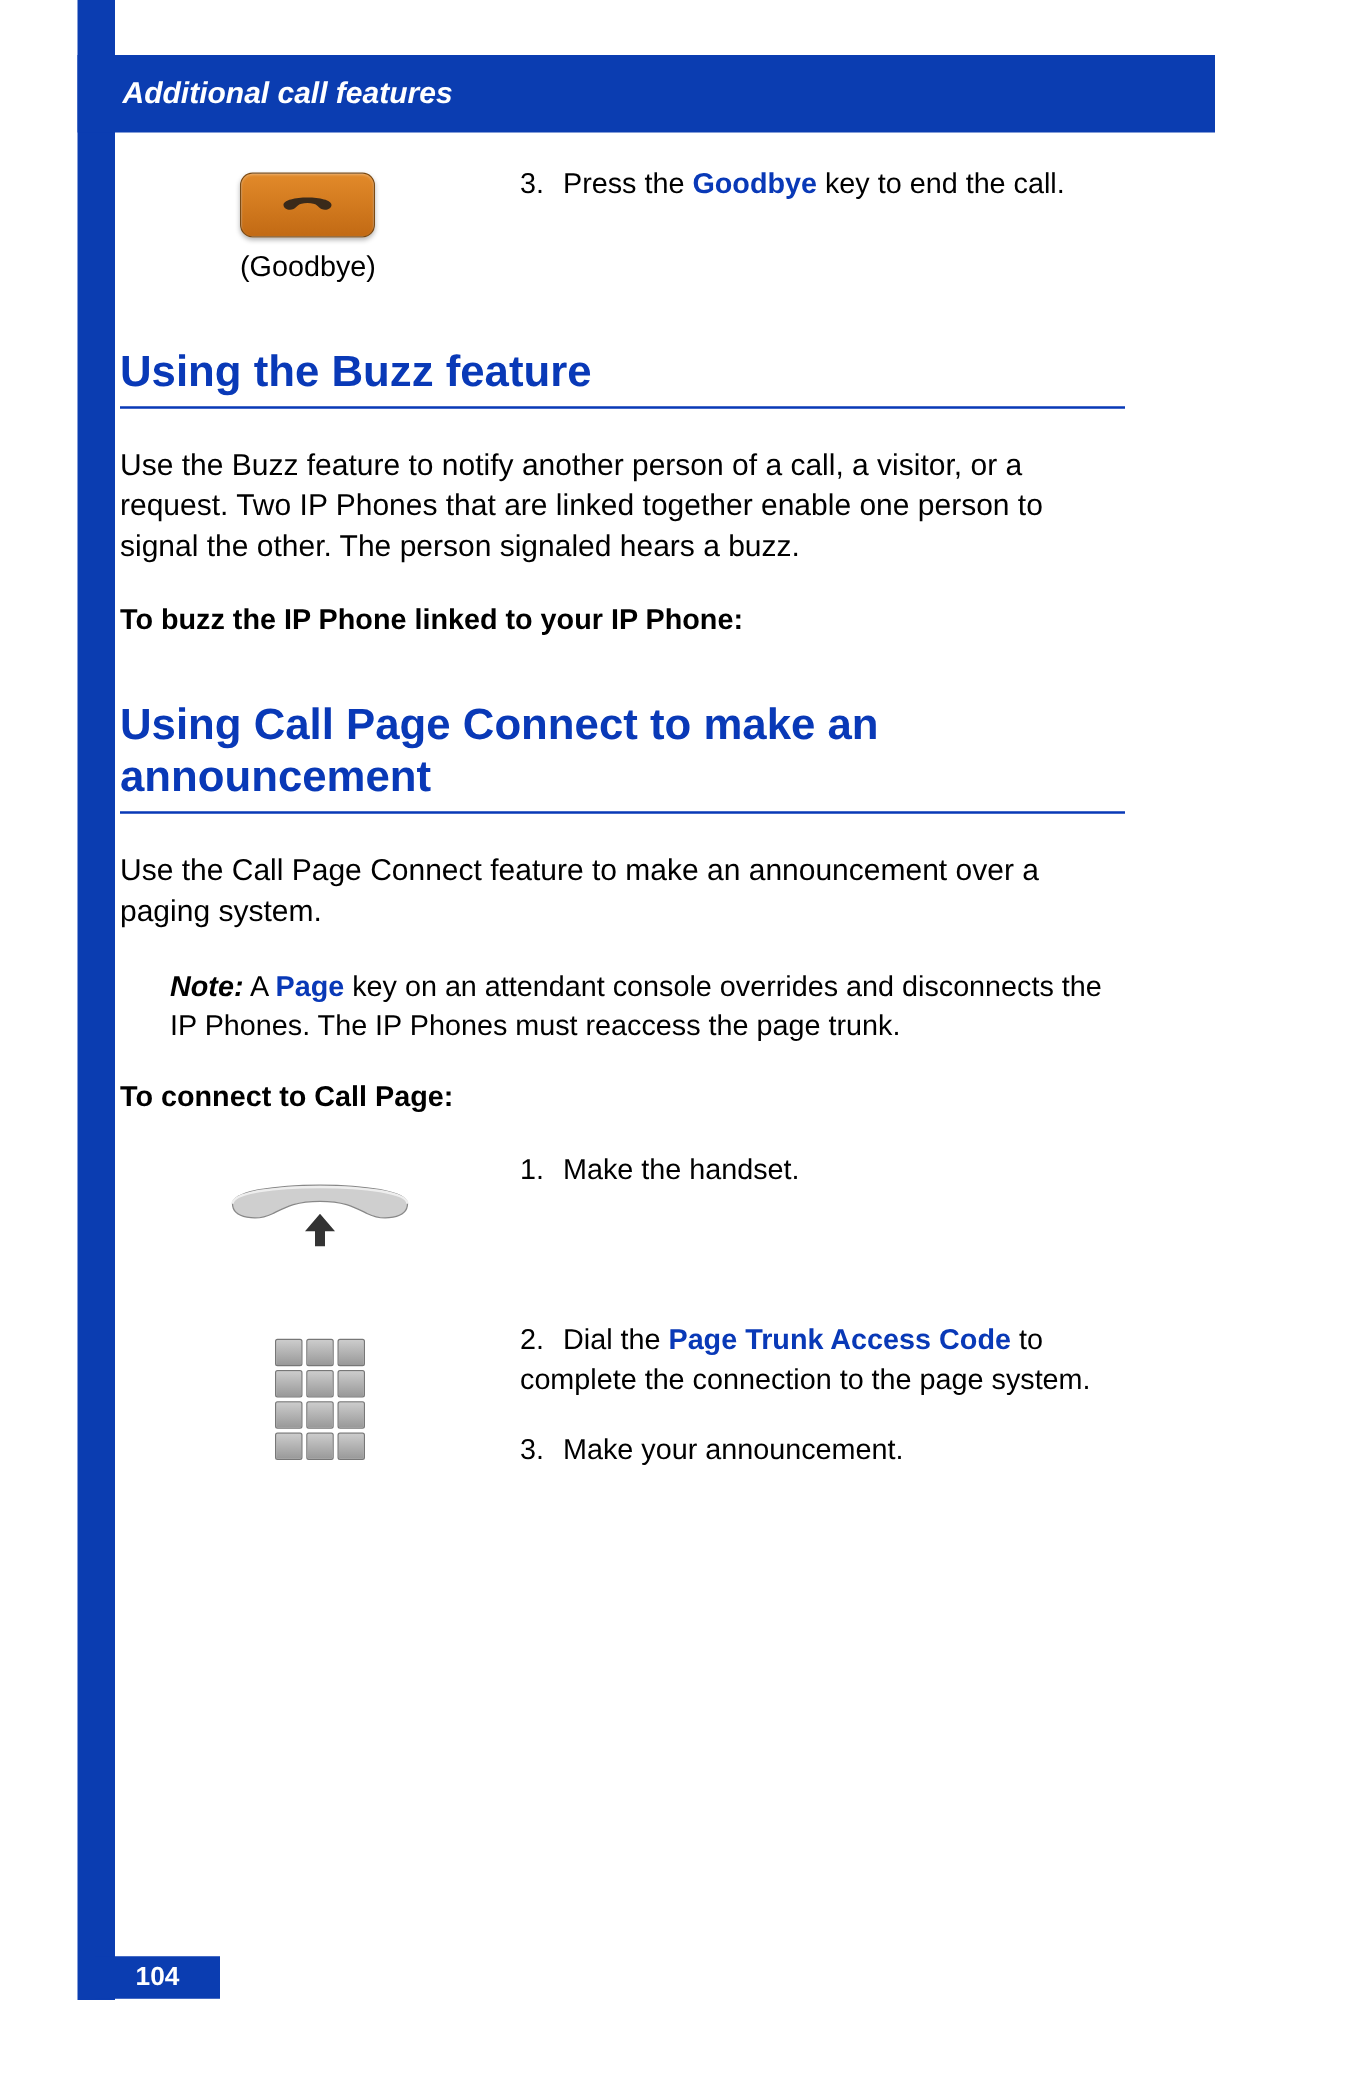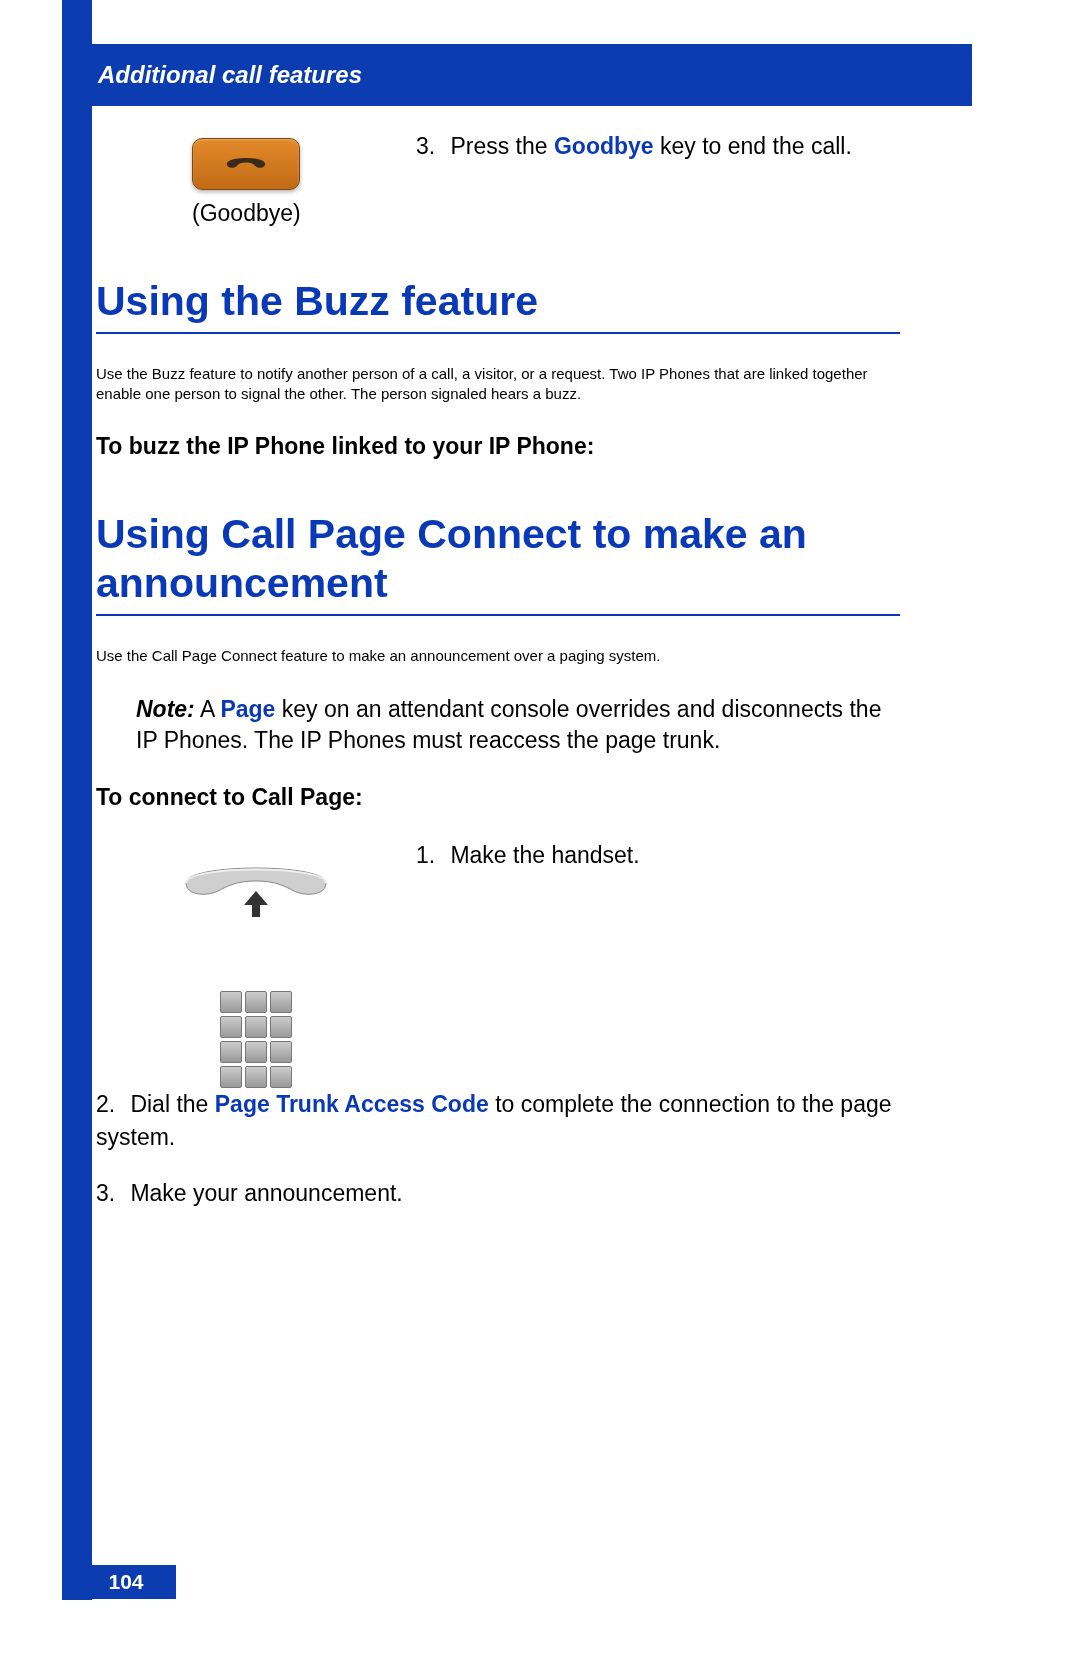--- a/index.html
+++ b/index.html
@@ -76,31 +76,31 @@
     .step-text-col {
       flex: 1;
       font-size: 23px;
       line-height: 1.4;
       color: #000;
     }
     .step-num { display: inline-block; width: 28px; }
     .kw { color: #0939b7; font-weight: bold; }
     .section-heading {
       color: #0939b7;
-      font-size: 41px;
+      font-size: 35px;
       font-weight: bold;
       font-family: "Trebuchet MS", Arial, sans-serif;
       border-bottom: 2px solid #0939b7;
       padding-bottom: 6px;
       margin-top: 50px;
       margin-bottom: 30px;
       line-height: 1.2;
     }
     .body-text {
-      font-size: 15px;
+      font-size: 24px;
       line-height: 1.35;
       color: #000;
       margin-bottom: 28px;
     }
     .bold-sub {
       font-size: 23px;
       font-weight: bold;
       color: #000;
       margin-bottom: 28px;
     }
@@ -158,21 +158,21 @@
       background: #0b3db1;
       display: flex;
       align-items: center;
       justify-content: center;
     }
     .page-num {
       color: #fff;
       font-weight: bold;
       font-size: 21px;
     }
-    .step-multi { margin-top:50px;flex-direction:column; }
+    .step-multi { margin-top:50px; }
     .step-text-col .line { margin-bottom: 6px; }
     .buzz-row .step-icon-col{ align-items:flex-start; padding-left:50px; }
     .goodbye-row .step-icon-col{ padding-left: 96px; align-items:flex-start;text-align:center; }
   </style>
 </head>
 <body>
 
 <div class="blue-strip"></div>
 
 <div class="header">

